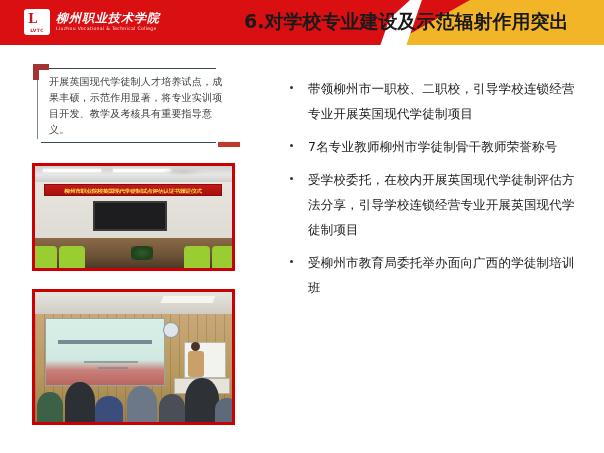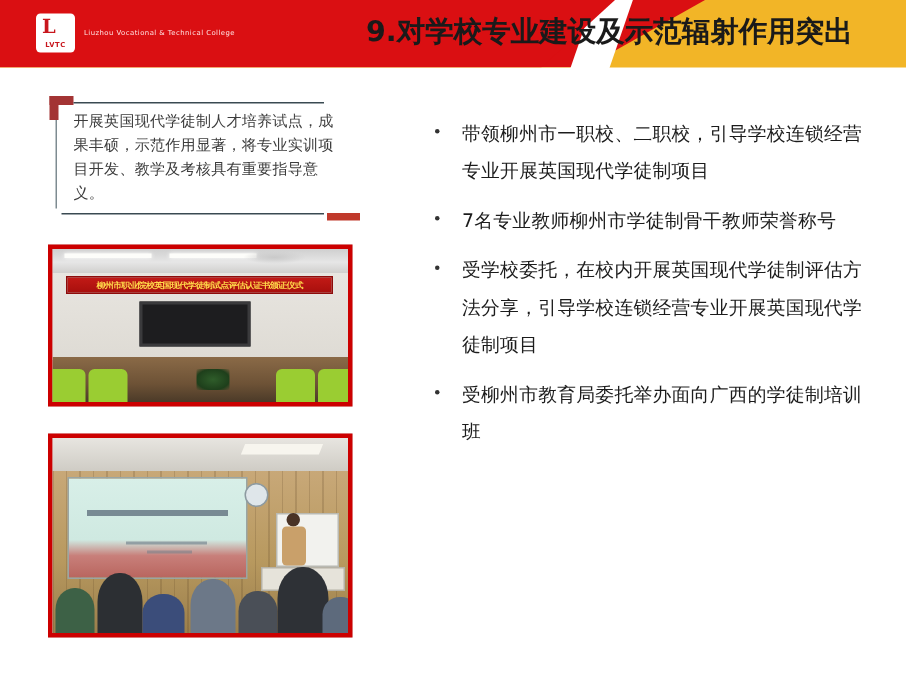--- a/index.html
+++ b/index.html
@@ -320,25 +320,26 @@
     <div class="header-slash"></div>
     <div class="header-red2"></div>
   </div>
 
   <div class="logo-wrap">
     <div class="logo-mark">
       <span class="glyph">L</span>
       <span class="abbr">LVTC</span>
     </div>
     <div class="logo-text">
+      <div class="logo-cn">柳州职业技术学院</div>
       <div class="logo-en">Liuzhou Vocational &amp; Technical College</div>
     </div>
   </div>
 
-  <div class="slide-title">9.对学校专业建设及示范辐射作用突出</div>
+  <div class="slide-title">6.对学校专业建设及示范辐射作用突出</div>
 
   <div class="quote-box">
     <div class="corner-tl"></div>
     <div class="edge-top"></div>
     <div class="edge-left"></div>
     <div class="edge-bottom"></div>
     <div class="corner-br"></div>
     <div class="quote-text">开展英国现代学徒制人才培养试点，成果丰硕，示范作用显著，将专业实训项目开发、教学及考核具有重要指导意义。</div>
   </div>
 

